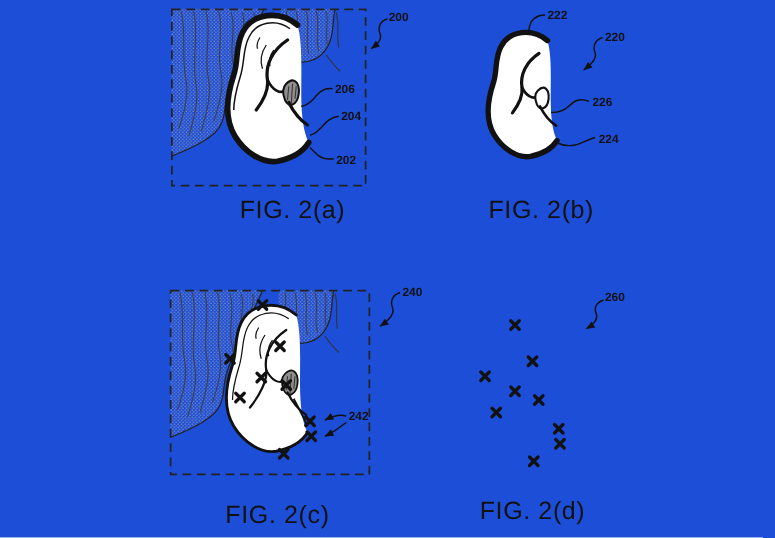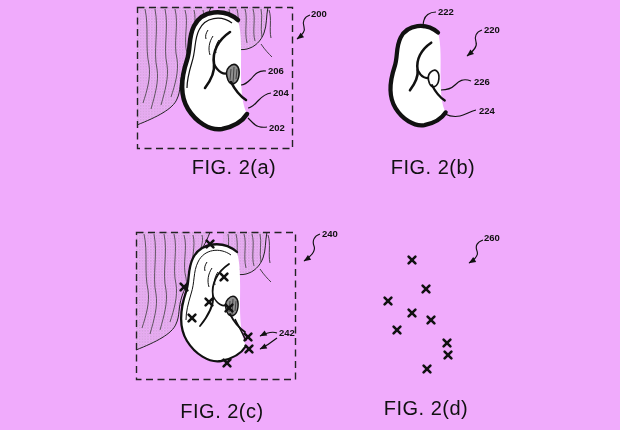--- a/index.html
+++ b/index.html
@@ -1,19 +1,19 @@
 <!DOCTYPE html>
 <html><head>
 <meta charset="utf-8">
 <style>
   html,body{margin:0;padding:0;background:#fff;}
   .sheet{
     position:relative;
     width:620px;height:430px;
-    background:#f0abfc;
+    background:#1d4ed8;
     overflow:hidden;
     font-family:"Liberation Sans", sans-serif;
   }
   svg{display:block;}
   text{fill:#111;}
   .caption{
     font-size:20px;
     font-weight:400;
     letter-spacing:0.5px;
   }

